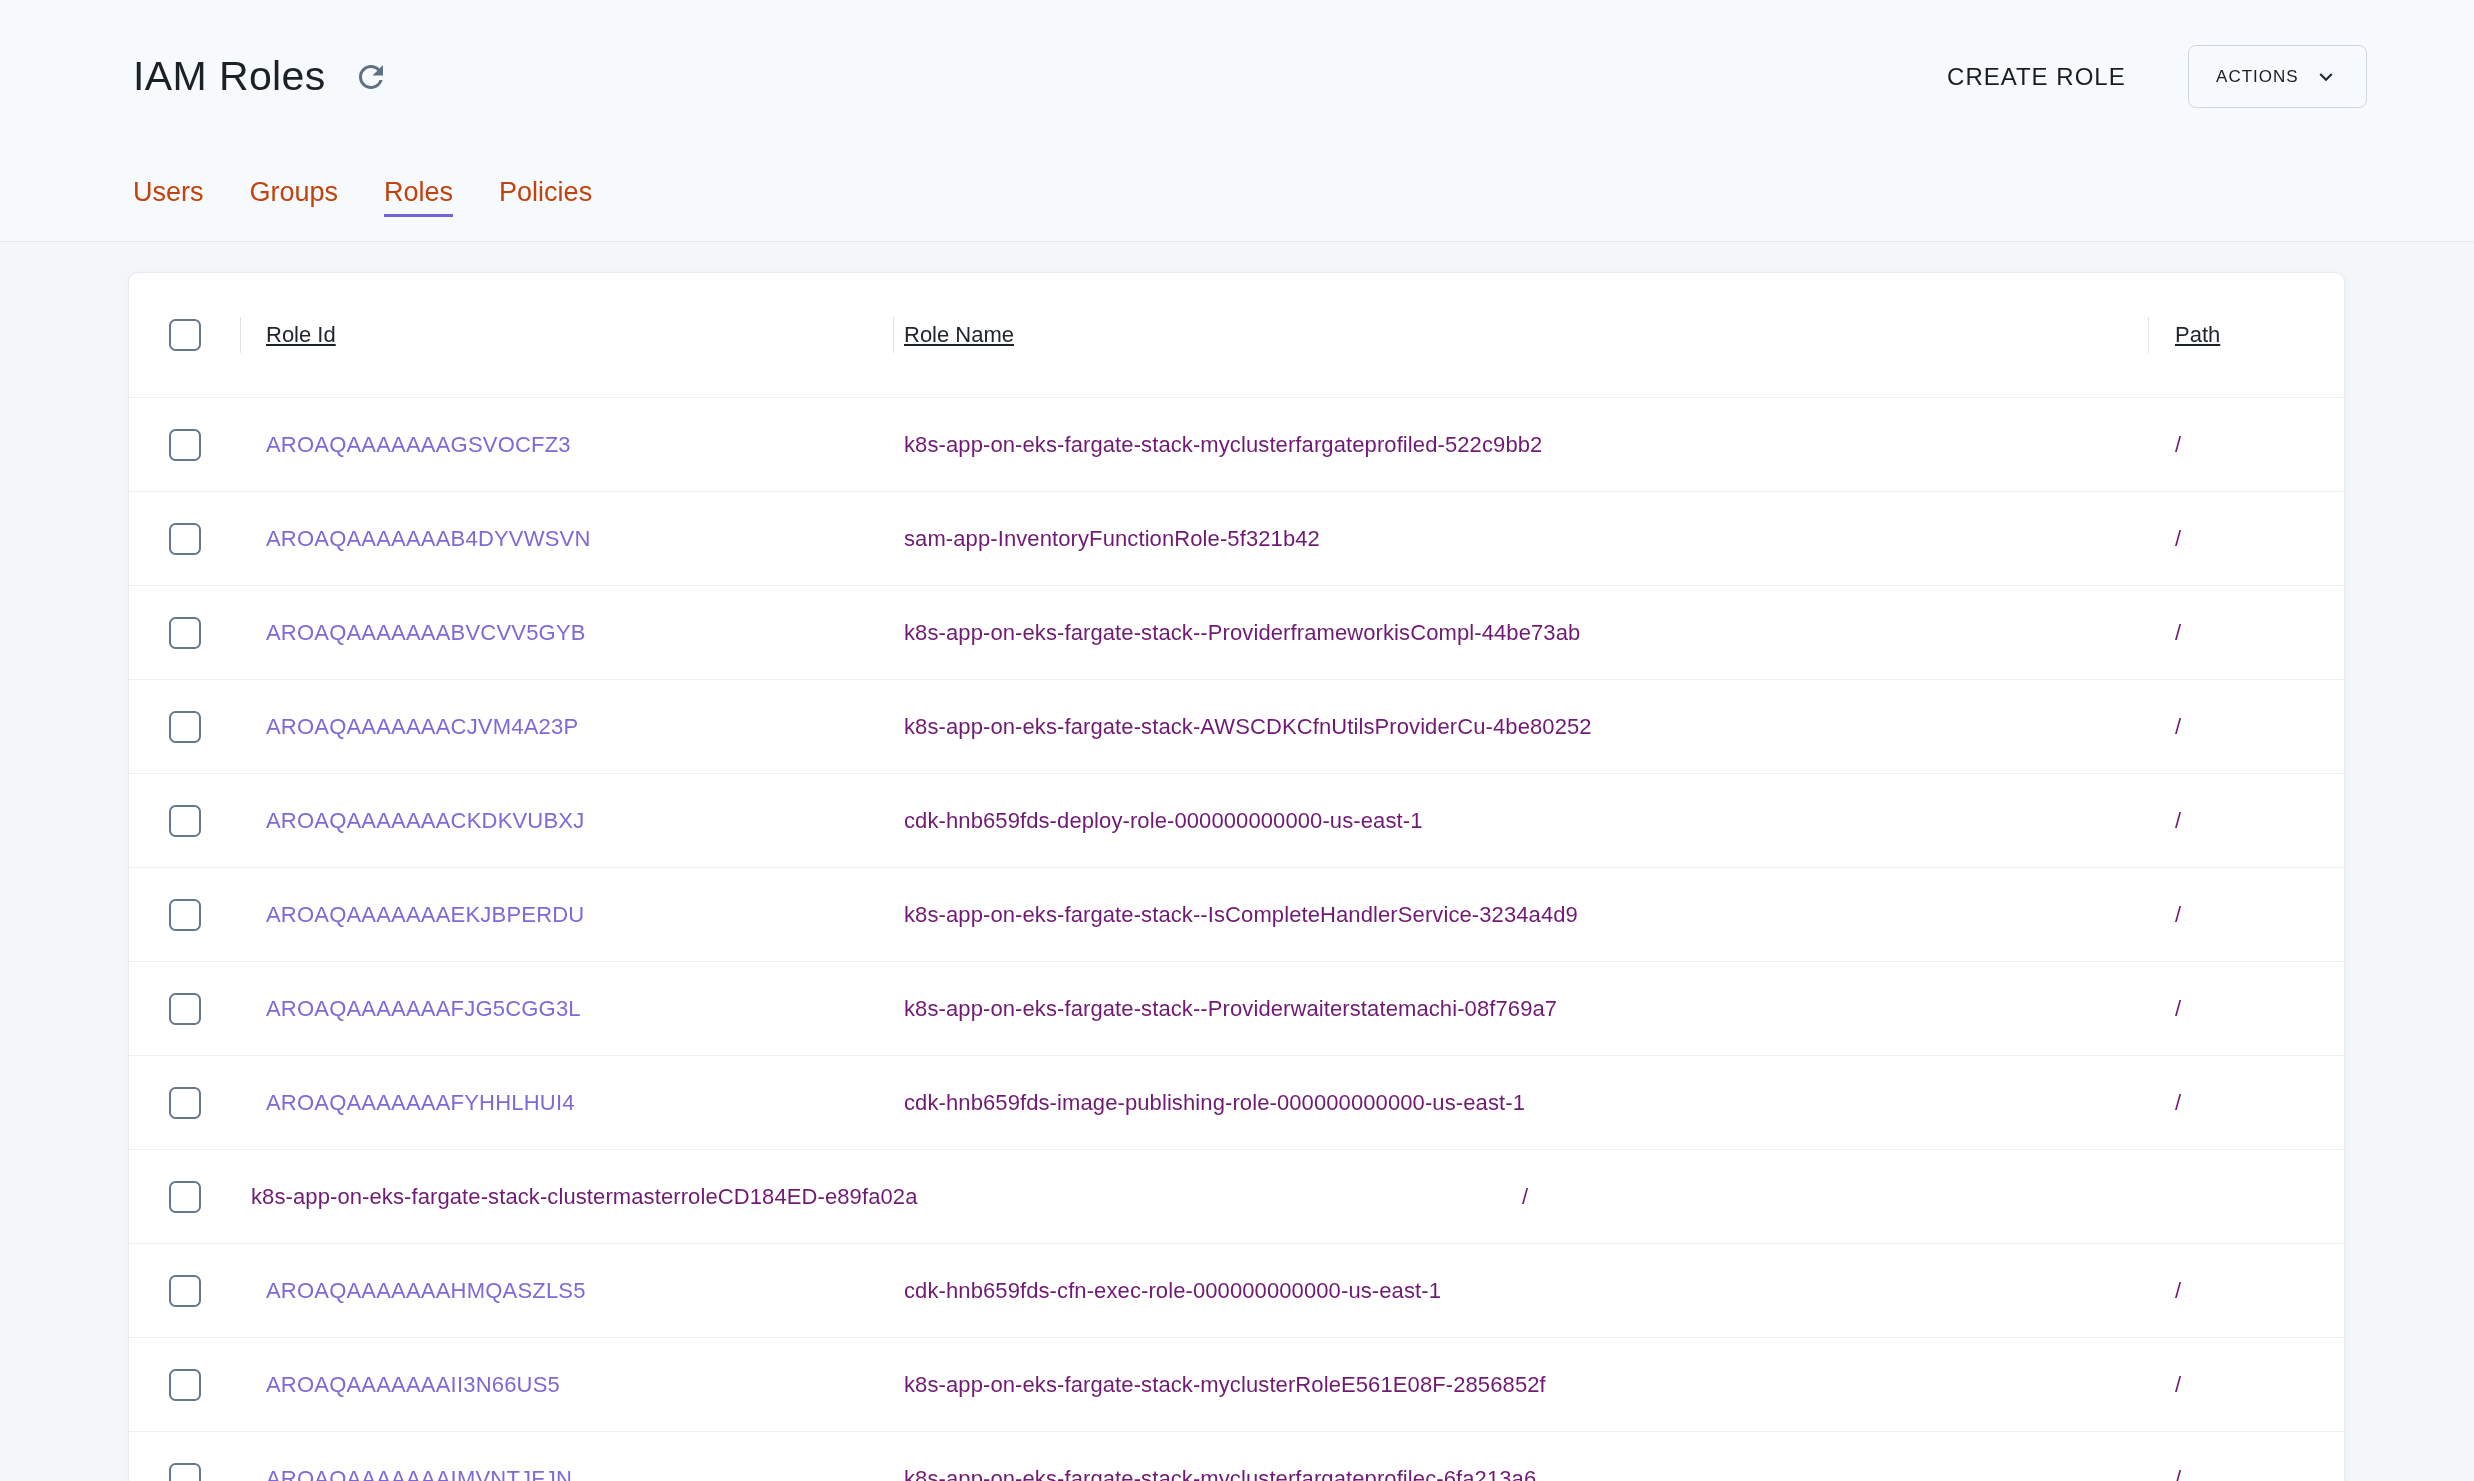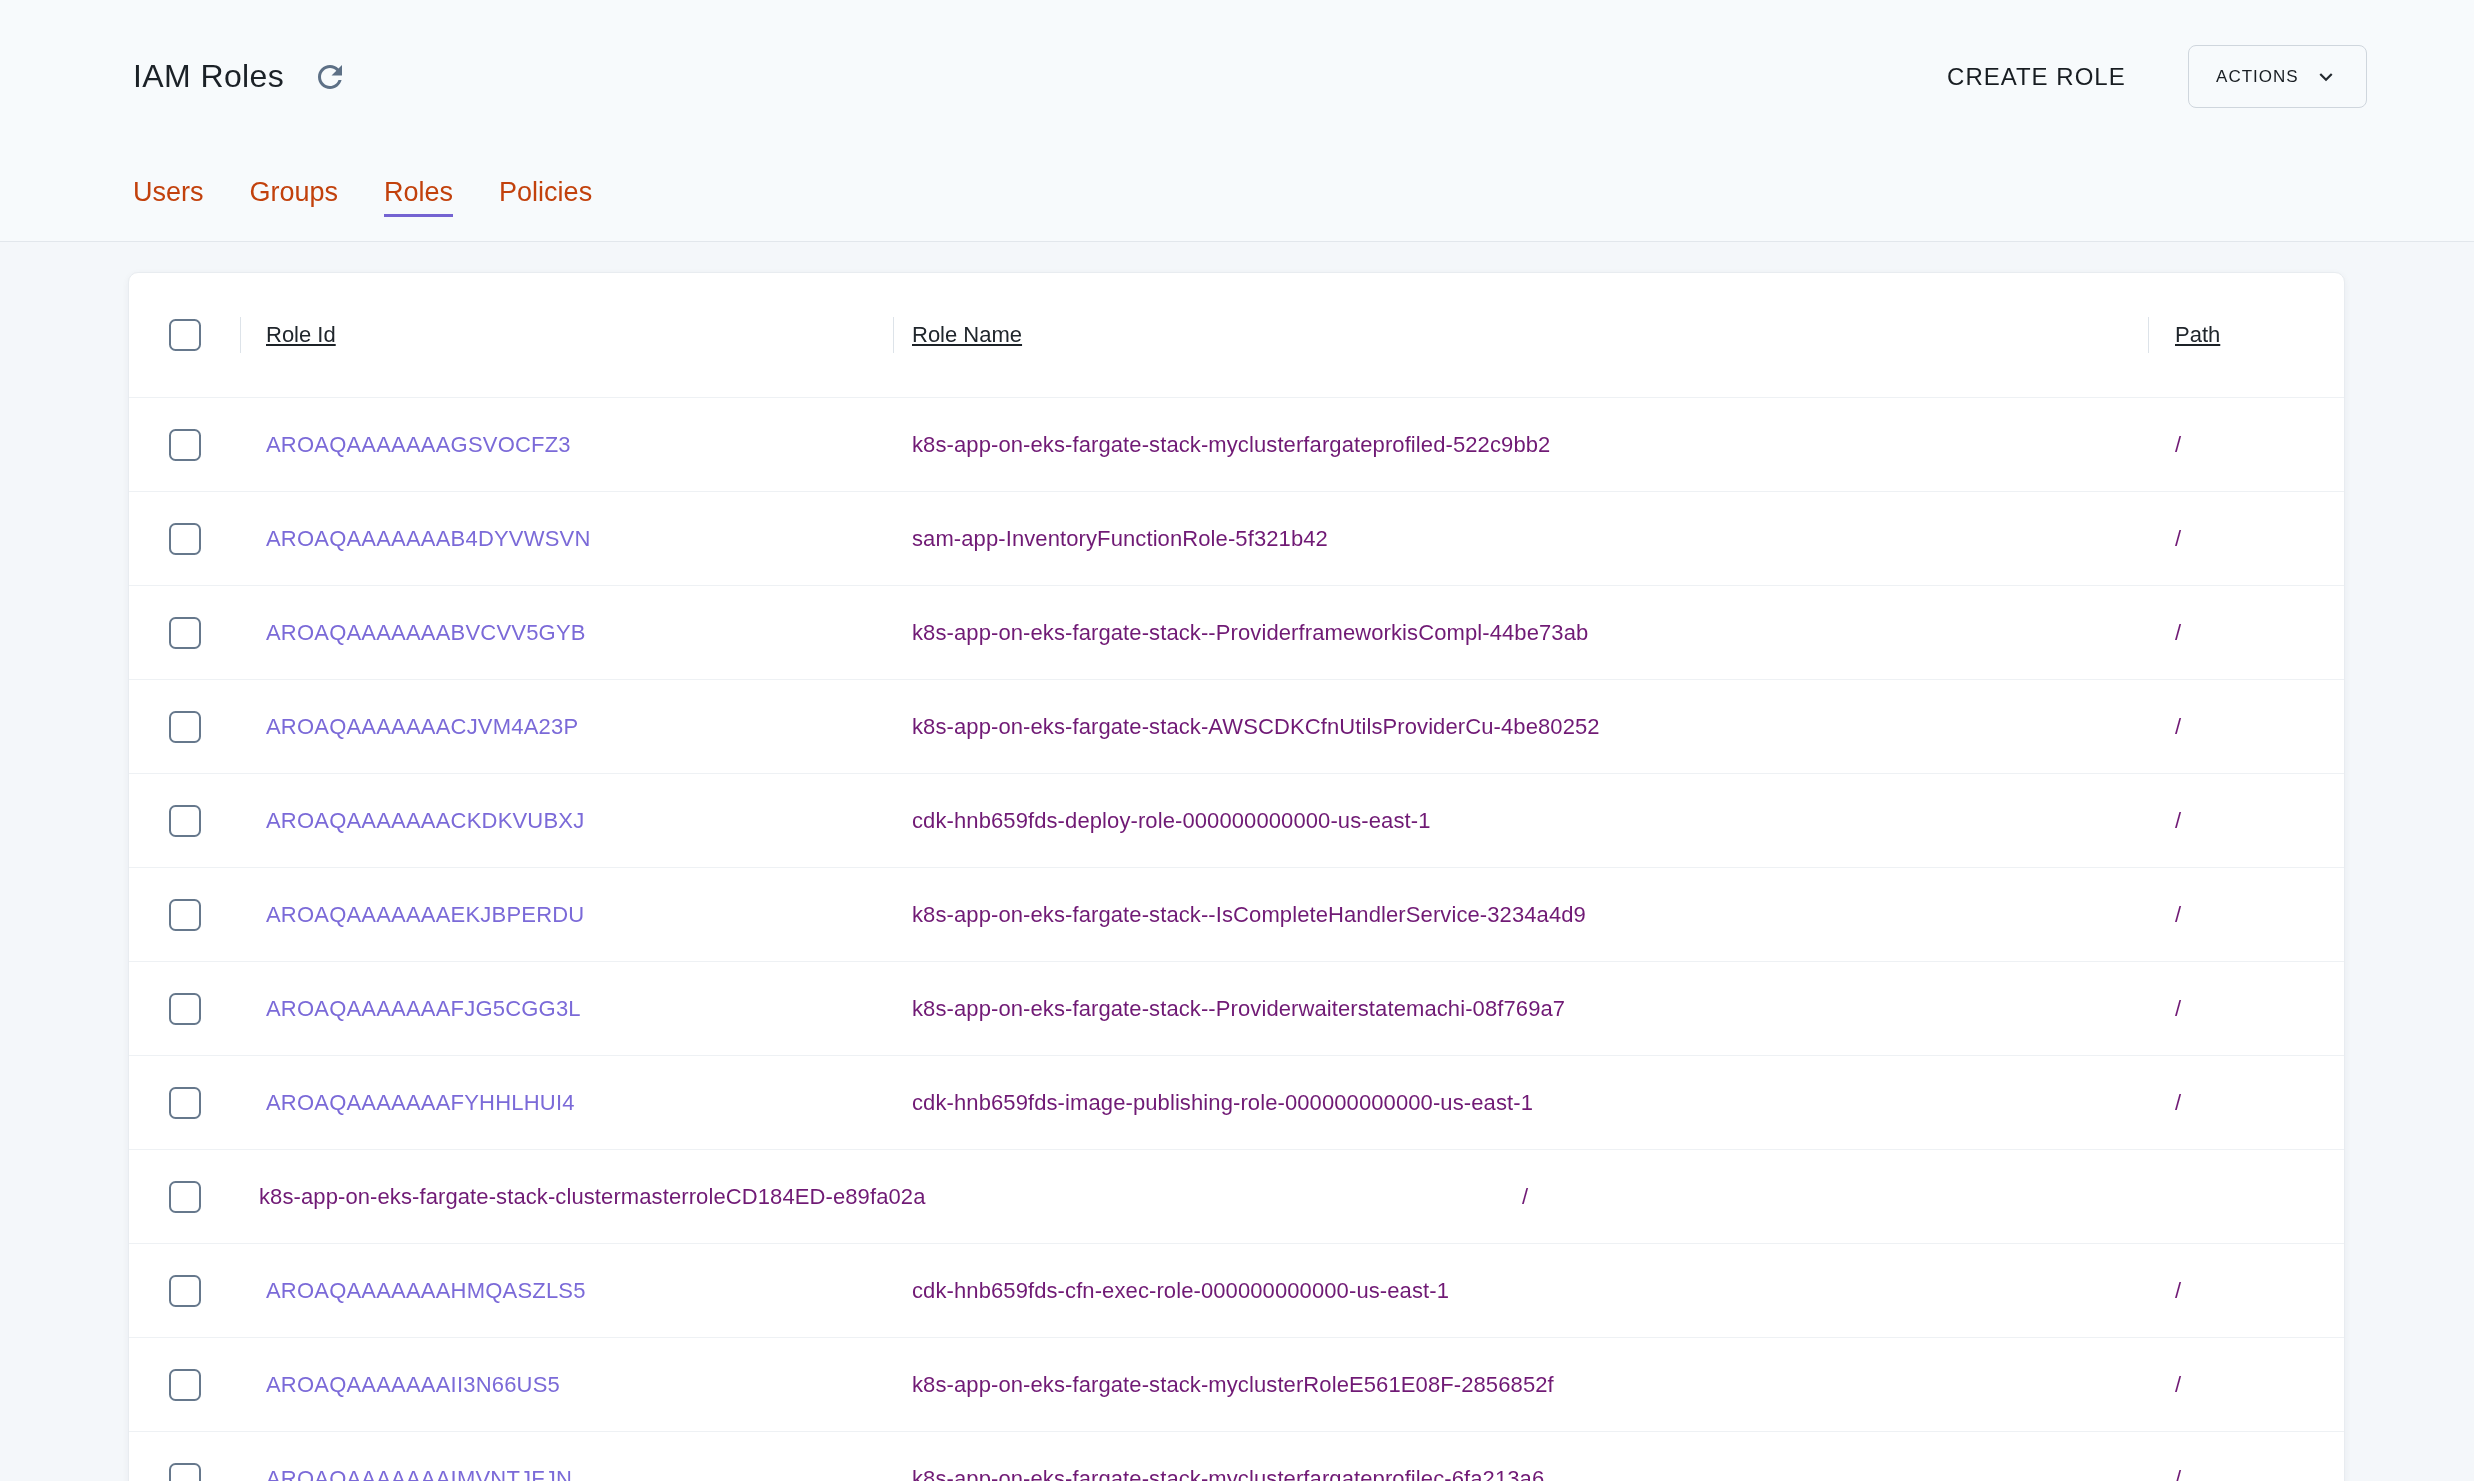--- a/index.html
+++ b/index.html
@@ -8,21 +8,21 @@
     font-family: "Liberation Sans", sans-serif;
     background: #f4f7fa;
     color: #1c2227;
   }
   
   .topbar { background: #f7fafc; border-bottom: 1.4px solid #e2e7ec; }
   .title-row {
     height: 153px; display: flex; align-items: center;
     padding: 0 108px 0 133px;
   }
-  .page-title { font-size: 32px; font-weight: 500; color: #1b2127; letter-spacing: 0.4px; }
+  .page-title { font-size: 41px; font-weight: 500; color: #1b2127; letter-spacing: 0.4px; }
   .refresh-btn {
     background: none; border: none; cursor: pointer;
     margin-left: 21.6px; display: flex; align-items: center; padding: 5.8px;
   }
   .spacer { flex: 1; }
   .text-btn {
     background: none; border: none; cursor: pointer;
     font-family: "Liberation Sans", sans-serif;
     font-size: 24px; font-weight: 500; letter-spacing: 1px;
     color: #181d22; text-transform: uppercase;
@@ -55,21 +55,21 @@
     border: 0.7px solid #e8ecf0;
     border-radius: 10px;
     box-shadow: 0 2.2px 7.2px rgba(25,35,50,0.05);
     height: 1248px;
     overflow: hidden;
   }
   .thead { display: flex; align-items: center; height: 124px; text-decoration: underline; }
   .trow  { display: flex; align-items: center; height: 94px; border-top: 1.4px solid #eef1f4; text-align: right; }
   .cell-checkbox { width: 111px; display: flex; justify-content: center; align-items: center; flex: none; }
   .col-id   { width: 653px;  flex: none; padding-left: 26px; position: relative; display: flex; align-items: center; }
-  .col-name { width: 1255px; flex: none; padding-left: 19px; position: relative; display: flex; align-items: center; }
+  .col-name { width: 1255px; flex: none; padding-left: 11px; position: relative; display: flex; align-items: center; }
   .col-path { flex: 1; padding-left: 27px; position: relative; display: flex; align-items: center; }
   .thead .col-id::before, .thead .col-name::before, .thead .col-path::before {
     content: ""; position: absolute; left: 0; top: 50%; transform: translateY(-50%);
     width: 1.4px; height: 36px; background: #dde3e9;
   }
   .th-label { font-size: 22px; font-weight: 500; color: #20262c; cursor: pointer; }
   .checkbox {
     width: 32px; height: 32px; flex: none;
     border: 2.9px solid #66788c; border-radius: 6.5px;
     background: #ffffff; cursor: pointer;

